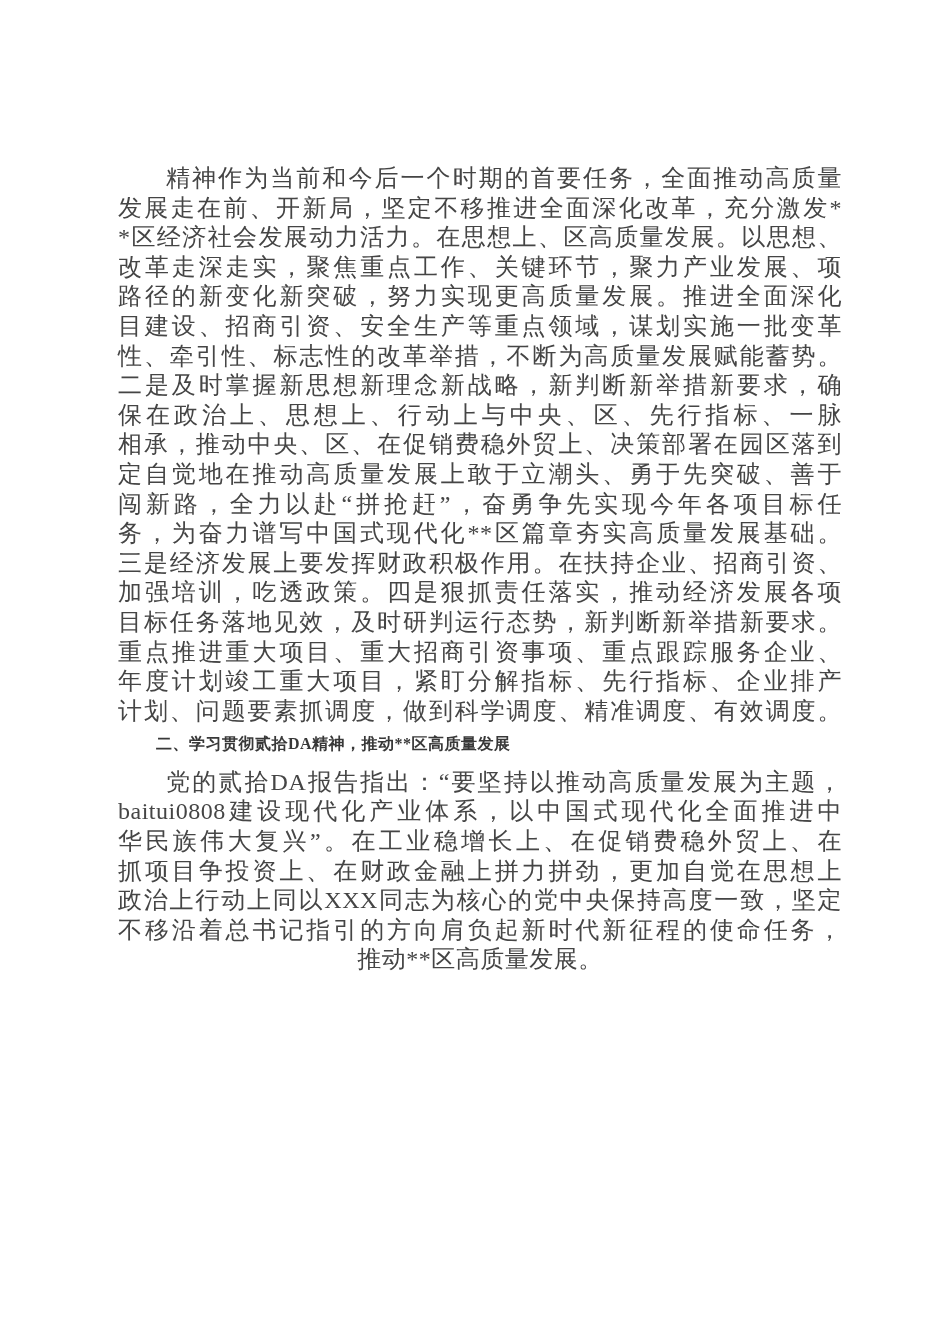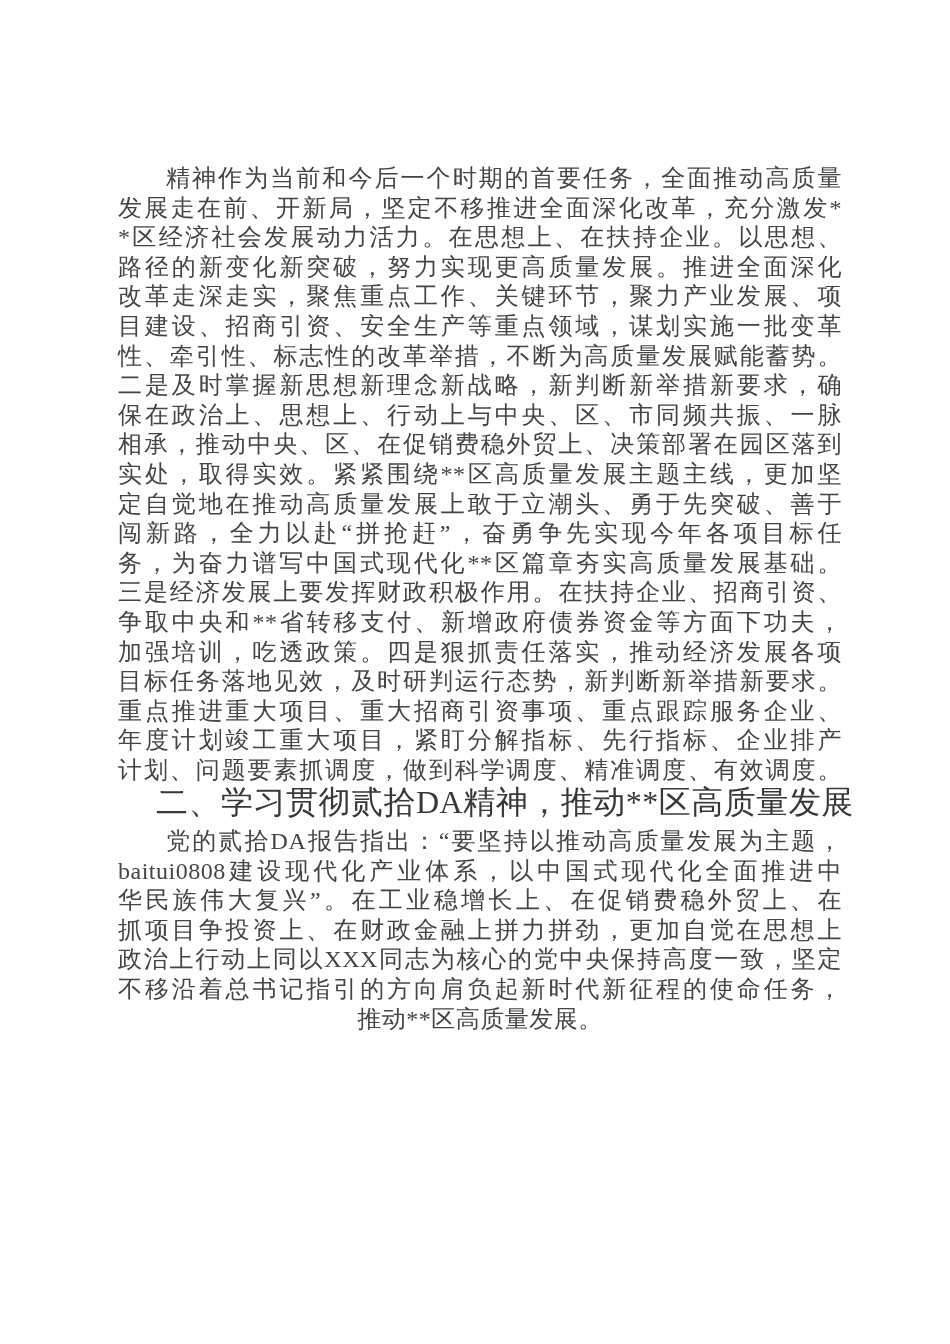--- a/index.html
+++ b/index.html
@@ -39,51 +39,49 @@
   }
   .line.indent{
     text-indent:48px;
   }
   .line.short{
     text-align:center;
     text-align-last:auto;
   }
   .heading{
     margin:3px 0 9px 0;
-    font-size:32px;
+    font-size:16px;
     line-height:29.6px;
-    font-weight:normal;
+    font-weight:bold;
     color:var(--heading);
     text-indent:38px;
     white-space:nowrap;
     letter-spacing:0.5px;
   }
 </style>
 </head>
 <body>
 
 <div class="page">
   <div class="doc-content">
     <div class="paragraph">
         <div class="line indent">精神作为当前和今后一个时期的首要任务，全面推动高质量</div>
         <div class="line">发展走在前、开新局，坚定不移推进全面深化改革，充分激发*</div>
-        <div class="line">*区经济社会发展动力活力。在思想上、在扶持企业。以思想、</div>
+        <div class="line">*区经济社会发展动力活力。在思想上、区高质量发展。以思想、</div>
+        <div class="line">改革走深走实，聚焦重点工作、关键环节，聚力产业发展、项</div>
         <div class="line">路径的新变化新突破，努力实现更高质量发展。推进全面深化</div>
-        <div class="line">改革走深走实，聚焦重点工作、关键环节，聚力产业发展、项</div>
         <div class="line">目建设、招商引资、安全生产等重点领域，谋划实施一批变革</div>
         <div class="line">性、牵引性、标志性的改革举措，不断为高质量发展赋能蓄势。</div>
         <div class="line">二是及时掌握新思想新理念新战略，新判断新举措新要求，确</div>
-        <div class="line">保在政治上、思想上、行动上与中央、区、市同频共振、一脉</div>
+        <div class="line">保在政治上、思想上、行动上与中央、区、先行指标、一脉</div>
         <div class="line">相承，推动中央、区、在促销费稳外贸上、决策部署在园区落到</div>
-        <div class="line">实处，取得实效。紧紧围绕**区高质量发展主题主线，更加坚</div>
         <div class="line">定自觉地在推动高质量发展上敢于立潮头、勇于先突破、善于</div>
         <div class="line">闯新路，全力以赴“拼抢赶”，奋勇争先实现今年各项目标任</div>
         <div class="line">务，为奋力谱写中国式现代化**区篇章夯实高质量发展基础。</div>
         <div class="line">三是经济发展上要发挥财政积极作用。在扶持企业、招商引资、</div>
-        <div class="line">争取中央和**省转移支付、新增政府债券资金等方面下功夫，</div>
         <div class="line">加强培训，吃透政策。四是狠抓责任落实，推动经济发展各项</div>
         <div class="line">目标任务落地见效，及时研判运行态势，新判断新举措新要求。</div>
         <div class="line">重点推进重大项目、重大招商引资事项、重点跟踪服务企业、</div>
         <div class="line">年度计划竣工重大项目，紧盯分解指标、先行指标、企业排产</div>
         <div class="line">计划、问题要素抓调度，做到科学调度、精准调度、有效调度。</div>
       </div>
     <h2 class="heading">二、学习贯彻贰拾DA精神，推动**区高质量发展</h2>
     <div class="paragraph">
         <div class="line indent">党的贰拾DA报告指出：“要坚持以推动高质量发展为主题，</div>
         <div class="line">baitui0808建设现代化产业体系，以中国式现代化全面推进中</div>

